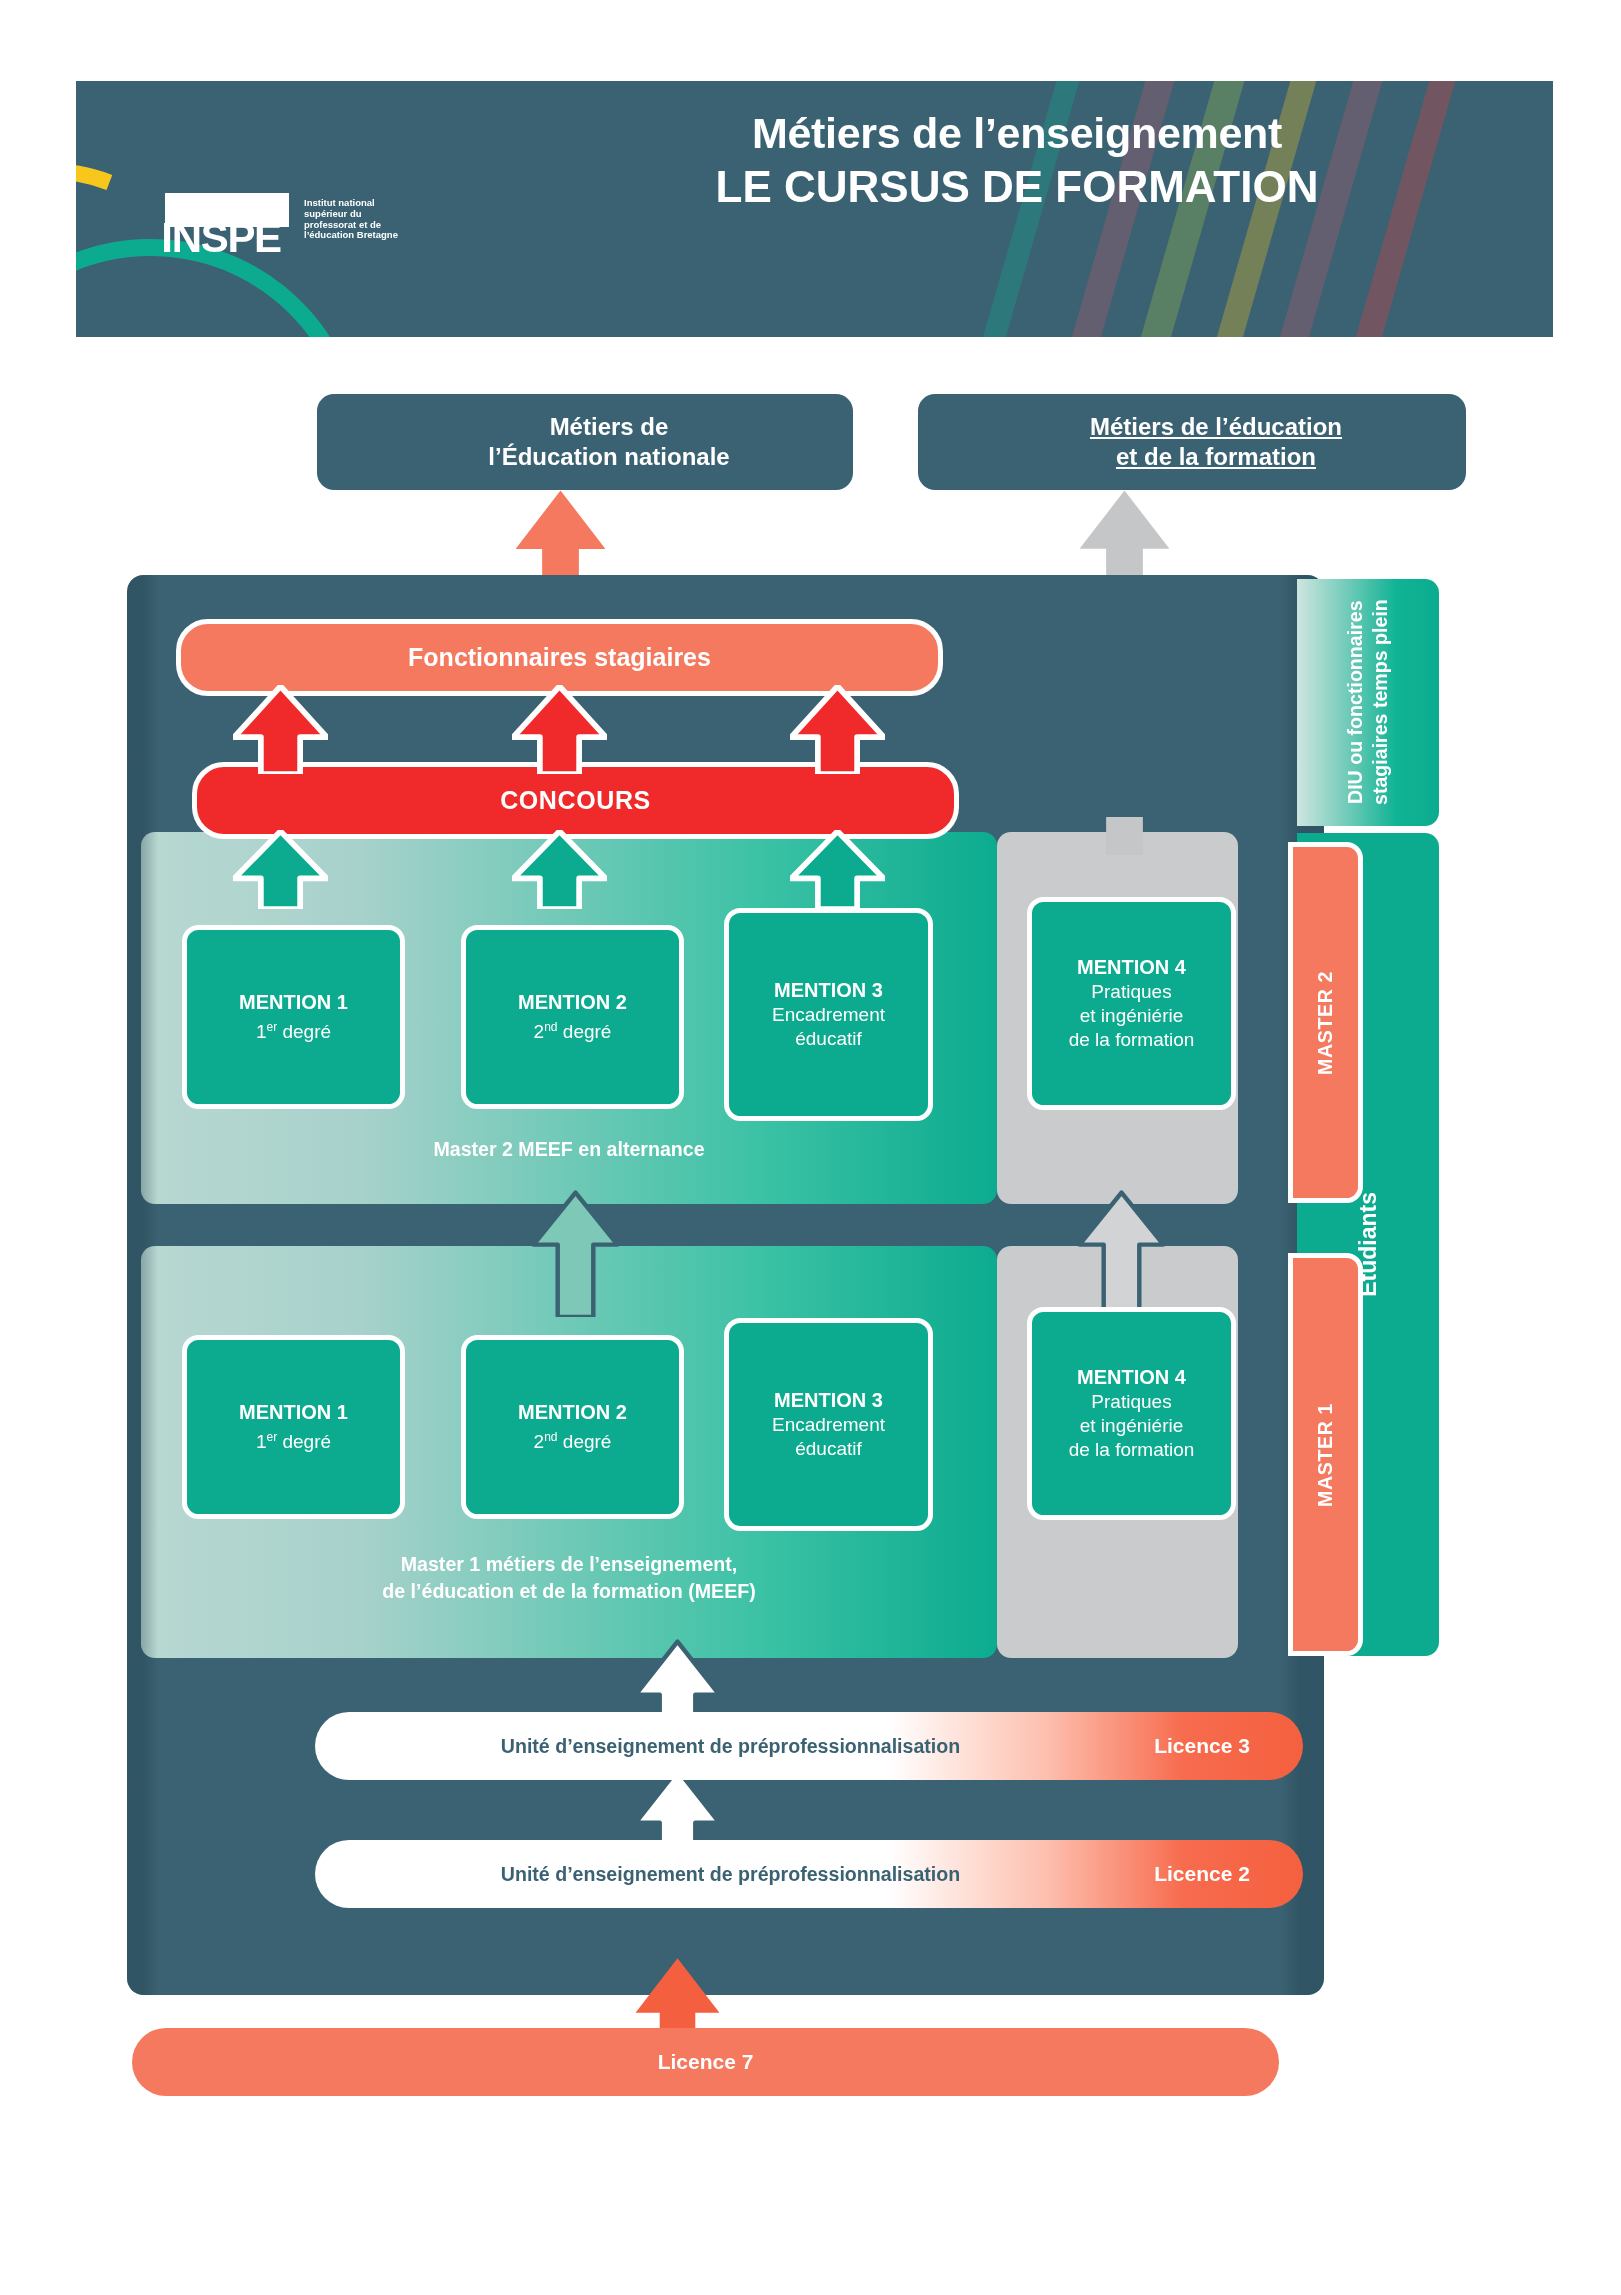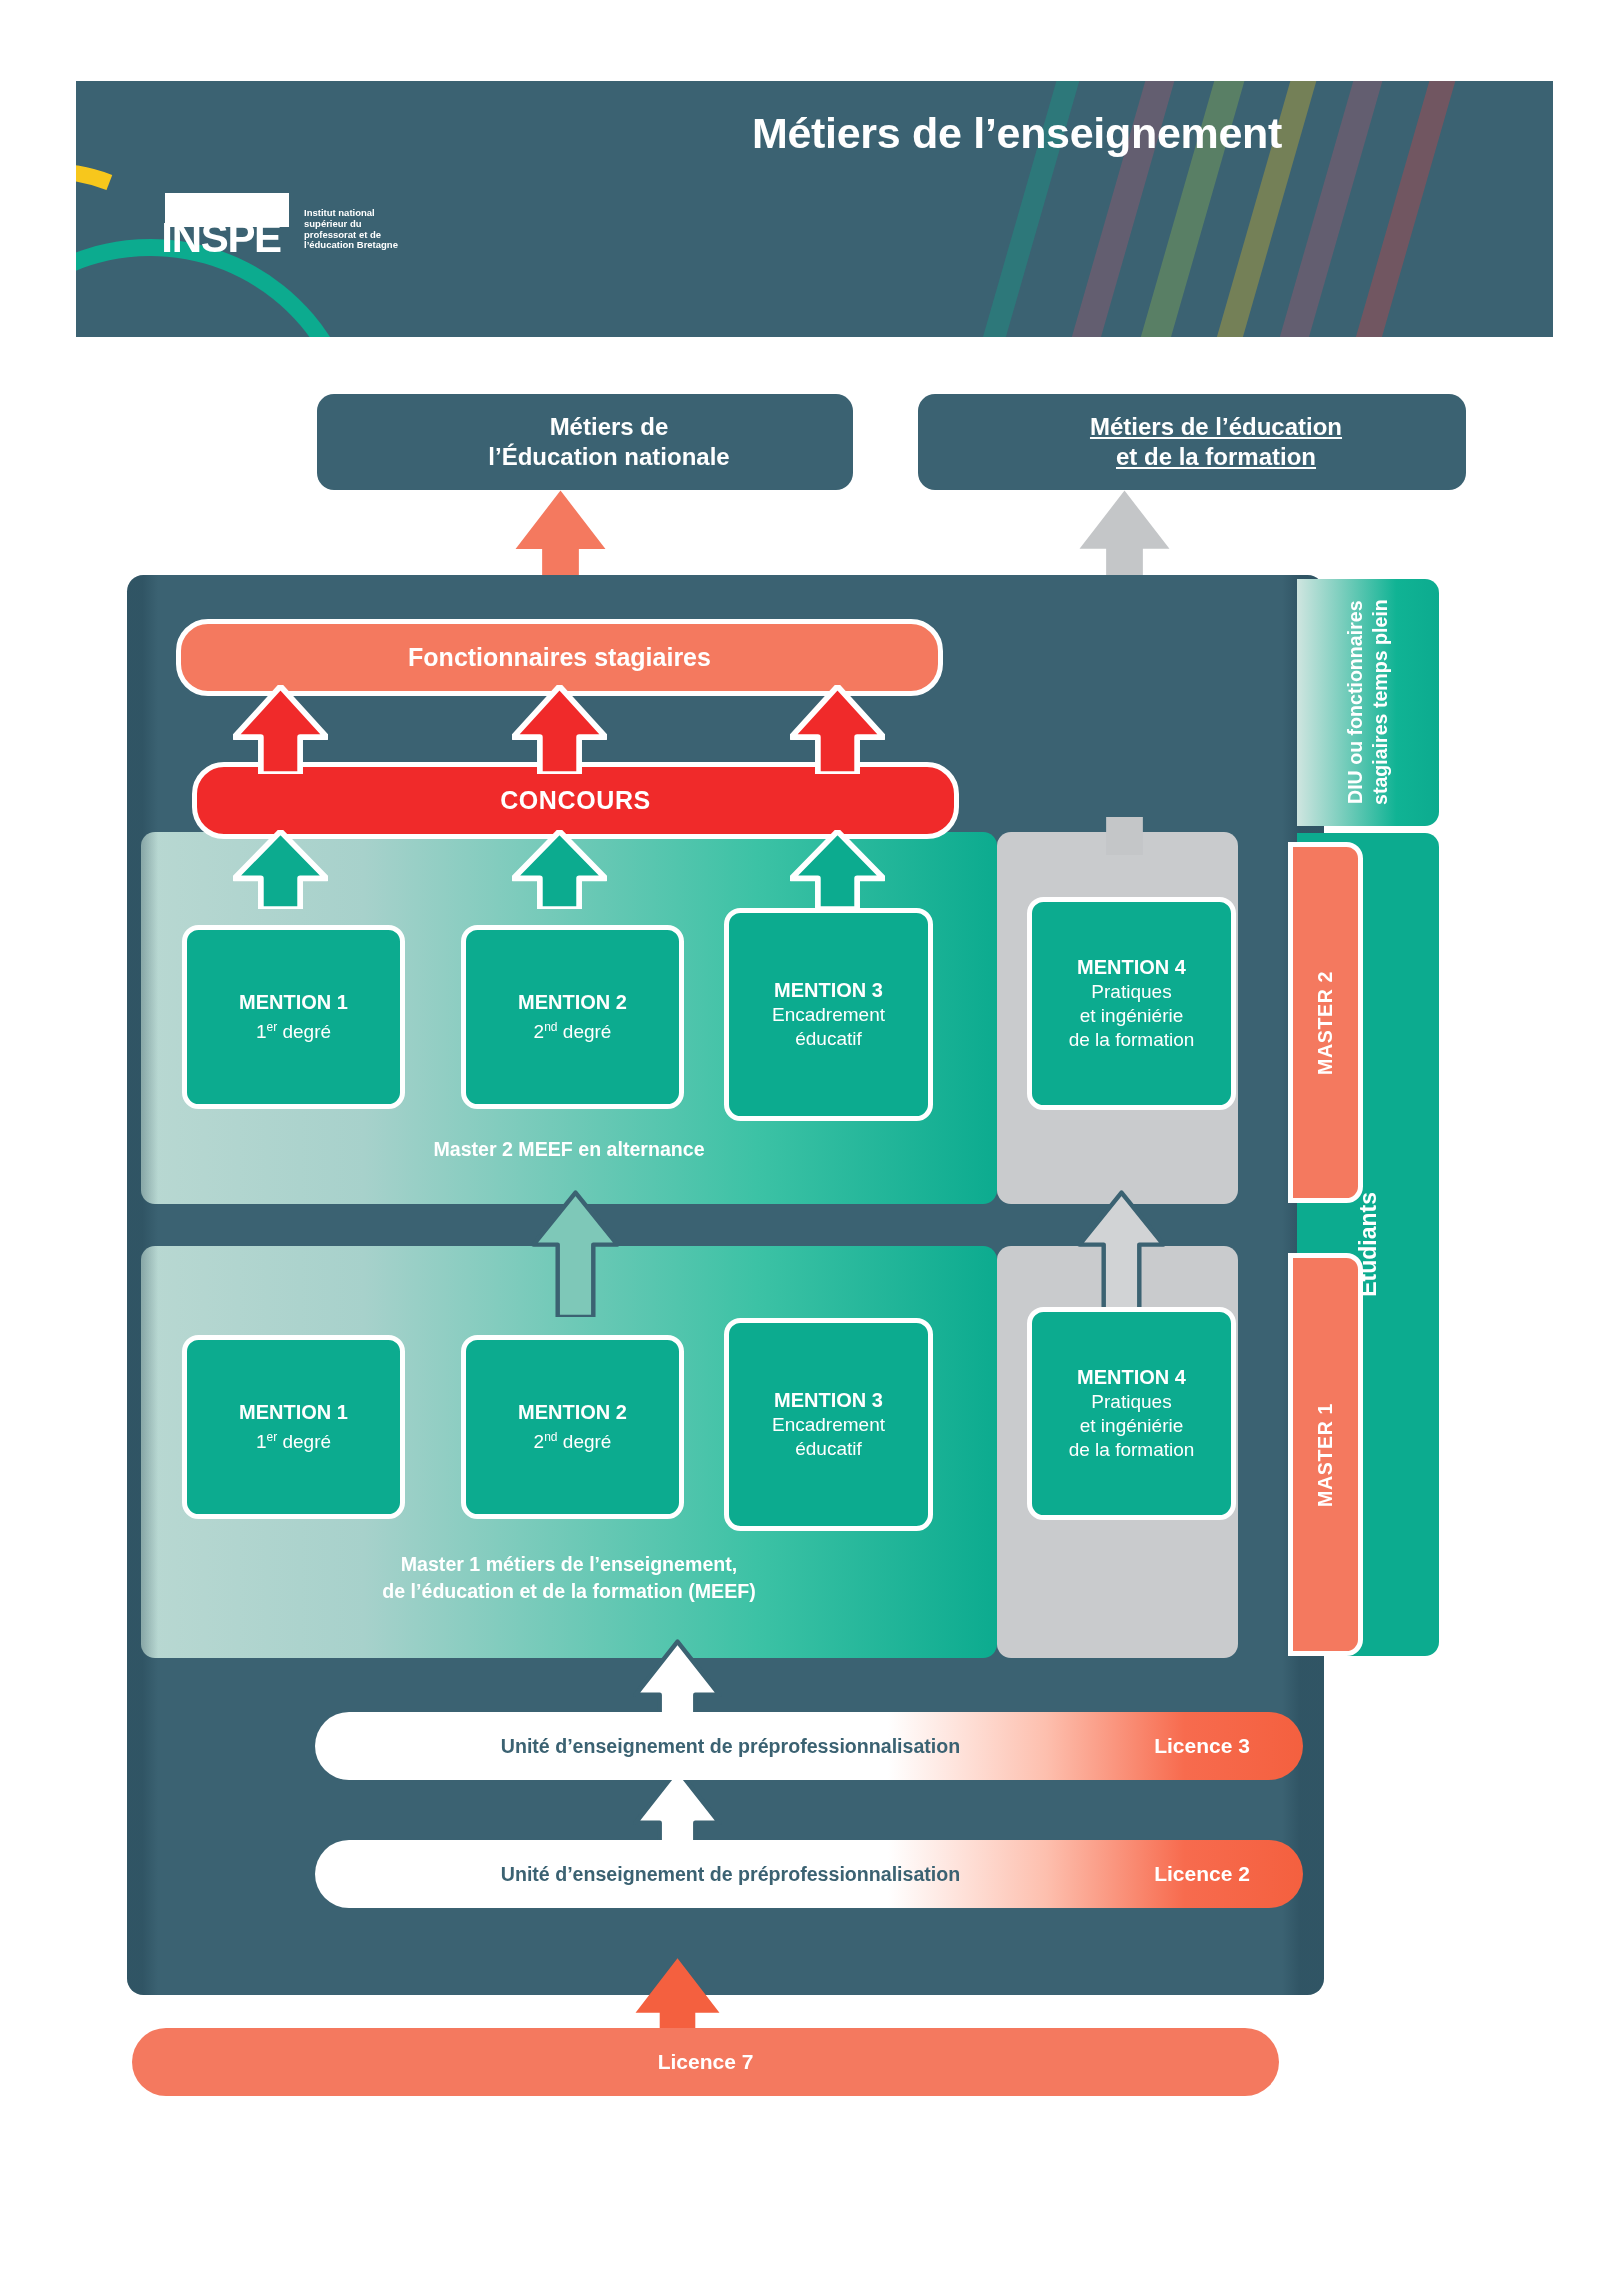--- a/index.html
+++ b/index.html
@@ -18,21 +18,21 @@
   #logo-block{position:absolute;left:79px;top:111px;width:241px;height:82px;}
   #logo-mark{
     position:absolute;left:0;top:0;width:146px;height:76px;
   }
   #logo-white{position:absolute;left:10px;top:1.3px;width:124px;height:34px;background:#fff;}
   #logo-word{
     position:absolute;left:6.3px;top:24px;width:136px;height:44px;
     color:#fff;font-size:42px;font-weight:bold;letter-spacing:-1.3px;line-height:44px;
   }
   #logo-sub{
-    position:absolute;left:149px;top:16px;width:95px;
+    position:absolute;left:149px;top:6px;width:95px;
     color:#fff;font-size:9.5px;line-height:10.8px;font-weight:bold;
   }
   #banner-titles{position:absolute;left:431px;top:15px;width:1020px;text-align:center;color:#fff;}
   #t1{font-size:43px;font-weight:bold;line-height:53px;letter-spacing:-0.3px;margin-top:11px;}
   #t2{font-size:44px;font-weight:bold;line-height:53px;letter-spacing:0px;}
   #t3{font-size:25px;font-style:italic;line-height:38px;margin-top:3.8px;}
 
   
   .dest{
     position:absolute;background:#3b6272;border-radius:17px;color:#fff;
@@ -181,20 +181,21 @@
   <div id="logo-block">
     <div id="logo-mark">
       <div id="logo-white"></div>
       <div id="logo-word">INSPÉ</div>
     </div>
     <div id="logo-sub">Institut national supérieur du professorat et de l’éducation Bretagne</div>
   </div>
 
   <div id="banner-titles">
     <div id="t1">Métiers de l’enseignement</div>
+    <div id="t2">LE CURSUS DE FORMATION</div>
   </div>
 </div>
 
 <div class="dest" id="dest-en">
   <div>
     <div>Métiers de</div>
     <div>l’Éducation nationale</div>
   </div>
 </div>
 <div class="dest" id="dest-ef">

